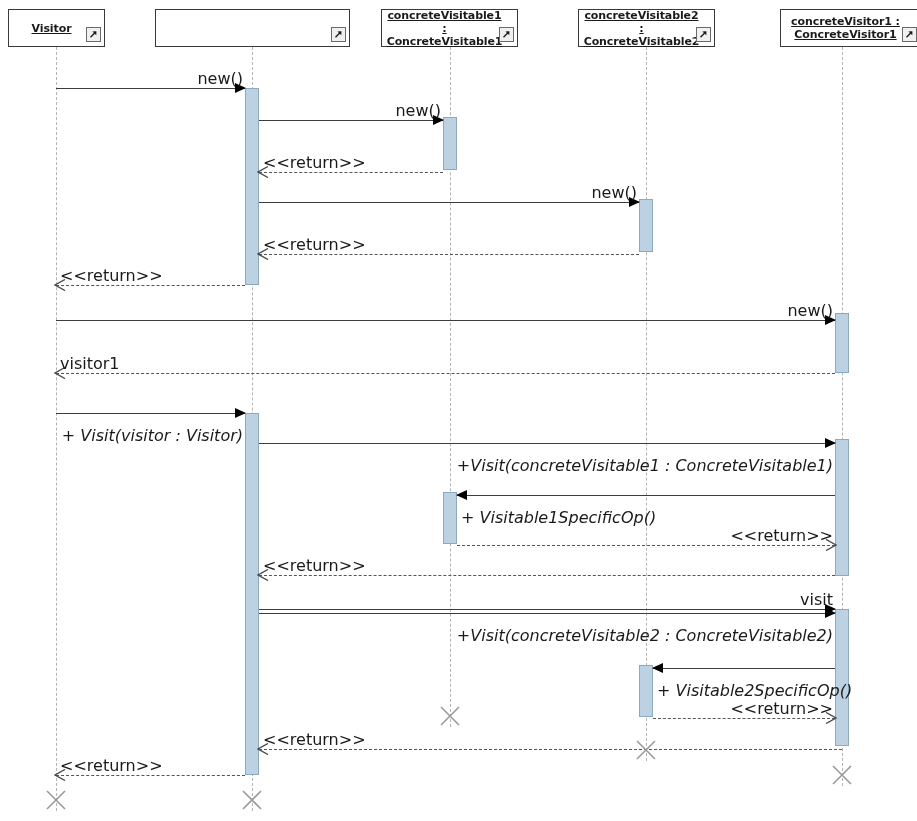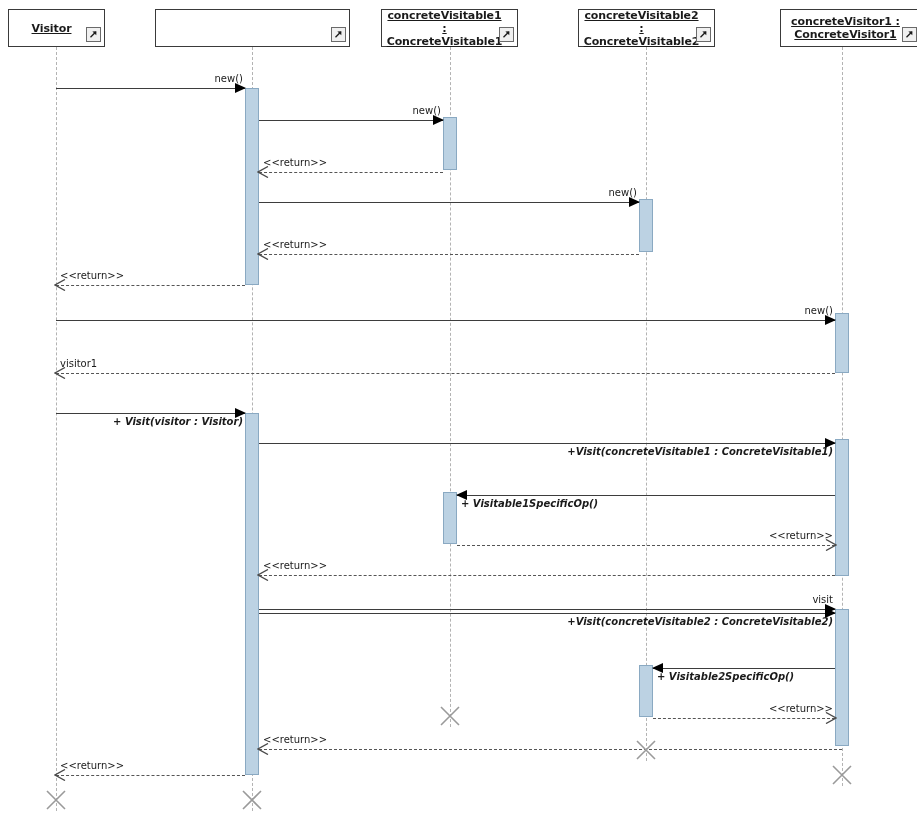--- a/index.html
+++ b/index.html
@@ -104,28 +104,28 @@
     top: -6px;
     width: 12px;
     height: 12px;
   }
   .arrowhead.open.left { left: -2px; }
   .arrowhead.open.right { right: -2px; }
   .arrowhead.open svg { display: block; }
 
   .msg-label {
     position: absolute;
-    font-size: 10px;
+    font-size: 16px;
     color: #1a1a1a;
     white-space: nowrap;
     line-height: 12px;
   }
   .msg-label.italic { font-style: italic; }
   .msg-label.above { top: -15px; }
-  .msg-label.below { top: 3px; font-weight: bold; }
+  .msg-label.below { top: 17px; }
   .msg-label.lbl-right { right: 2px; }
   .msg-label.lbl-left { left: 4px; }
 
   
   .destroy-x {
     position: absolute;
     width: 22px;
     height: 22px;
   }
   .destroy-x svg { display: block; }

